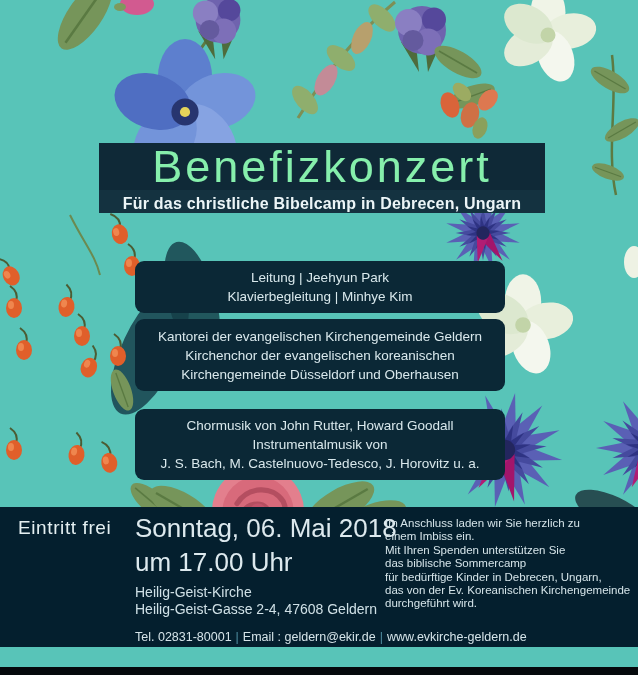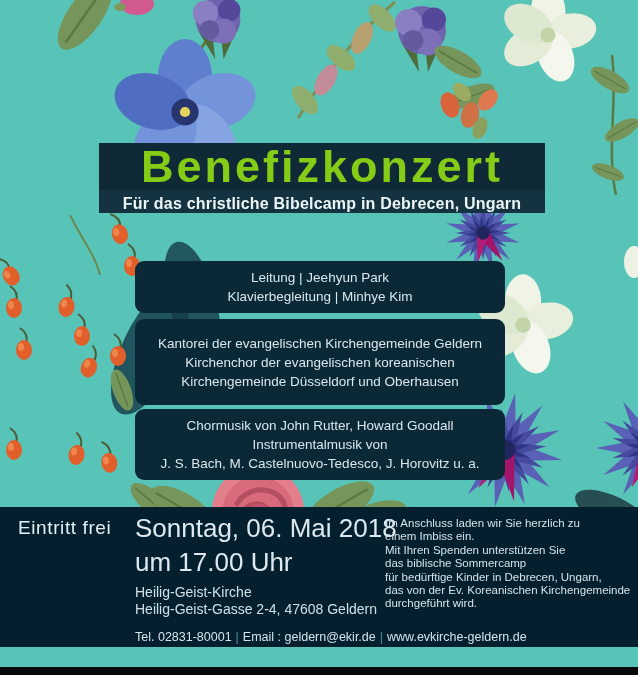--- a/index.html
+++ b/index.html
@@ -7,36 +7,36 @@
     position:relative; width:638px; height:675px; overflow:hidden;
     background: var(--background_teal, #58C4B8);
     font-family: "Liberation Sans", sans-serif;
   }
   .floral { position:absolute; left:0; top:0; z-index:0; }
   .title-bar {
     position:absolute; left:99px; top:143px; width:446px; height:47px; z-index:2;
     background: var(--panel_navy, #0F2937);
     display:flex; align-items:center; justify-content:center;
   }
-  .title { font-size:45px; line-height:45px; font-weight:700; letter-spacing:3px; color:#84cc16; }
+  .title { font-size:45px; line-height:45px; font-weight:400; letter-spacing:3px; color:#86efac; }
   .subtitle-bar {
     position:absolute; left:99px; top:190px; width:446px; height:23px; z-index:2;
     background: var(--subtitle_navy, #143240);
     display:flex; align-items:flex-end; justify-content:center;
   }
   .subtitle { font-size:16px; font-weight:700; color:#ECF5F7; letter-spacing:0.2px; }
   .info-box {
     position:absolute; left:135px; width:370px; z-index:2;
     background: var(--box_navy, #0B2836);
     color:#D9E8EC; text-align:center;
     display:flex; flex-direction:column; justify-content:center;
     font-size:13.5px; line-height:19px;border-radius:9px;
   }
   .box-1 { top:261px; height:52px; }
-  .box-2 { top:319px; height:86px; }
+  .box-2 { top:319px; height:72px; }
   .box-3 { top:409px; height:71px; }
   .details-panel {
     position:absolute; left:0; top:507px; width:638px; height:140px; z-index:3;
     background: var(--footer_navy, #041F2E);
     color: var(--text_light, #EAF4F6);
     padding-left: 8px;
   }
   .admission { position:absolute; left:18px; top:10px; font-size:19px; font-weight:300; letter-spacing:0.6px; color:#E4EFF1; }
   .date-block { position:absolute; left:135px; top:4px; font-size:26px; line-height:34px; font-weight:400; color:#DDE9EE; }
   .venue-block { position:absolute; left:135px; top:77px; font-size:14px; line-height:17px; color:#CFE0E6; }

